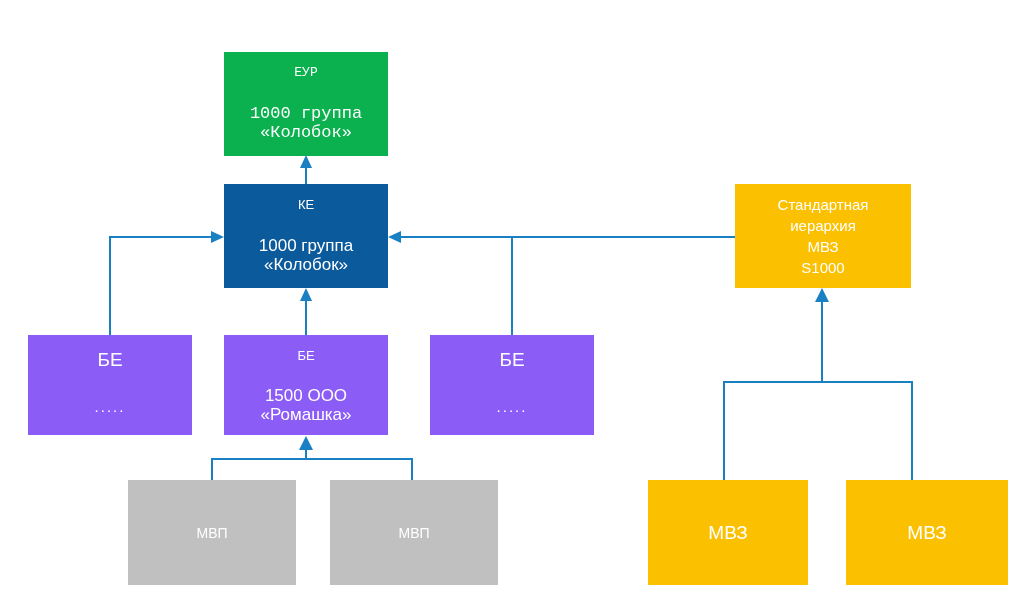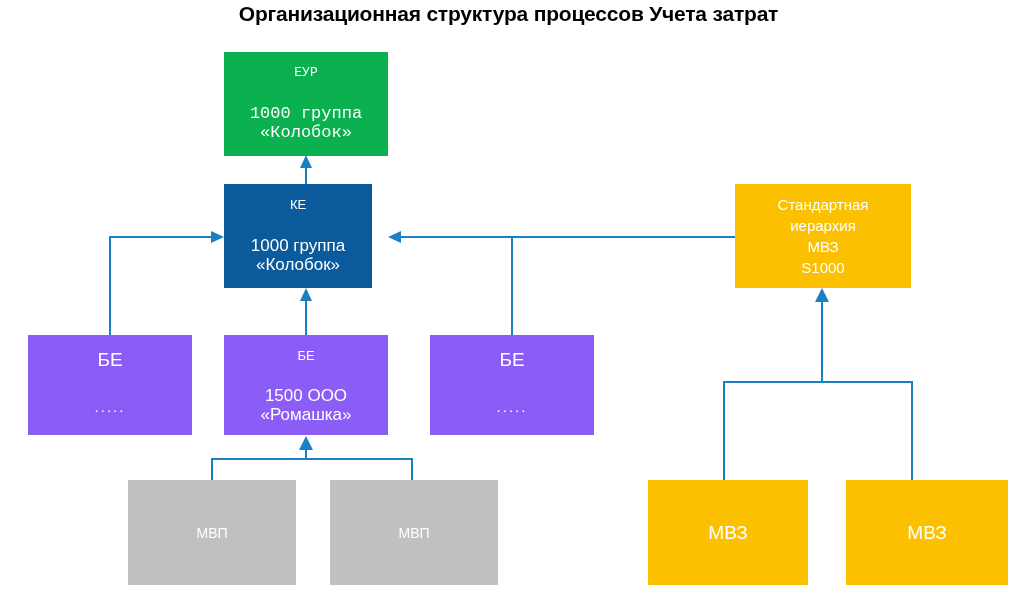--- a/index.html
+++ b/index.html
@@ -67,21 +67,21 @@
 
   
   #node-eur {
     left: 224px; top: 52px; width: 164px; height: 104px;
     padding-top: 13px;
   }
   #node-eur .sub-line { margin-top: 23px; }
 
   
   #node-ke {
-    left: 224px; top: 184px; width: 148px; height: 104px;
+    left: 224px; top: 184px; width: 164px; height: 104px;
     padding-top: 13px;
   }
   #node-ke .sub-line { margin-top: 23px; }
 
   
   #node-hierarchy {
     left: 735px; top: 184px; width: 176px; height: 104px;
     justify-content: center;
     padding: 0 6px;
     text-align: center;
@@ -108,21 +108,20 @@
   #node-mvz-1 { left: 648px; top: 480px; width: 160px; height: 105px; justify-content: center; }
   #node-mvz-2 { left: 846px; top: 480px; width: 162px; height: 105px; justify-content: center; }
   #node-mvz-1 .title-line,
   #node-mvz-2 .title-line { font-size: 19px; }
 </style>
 </head>
 <body>
 
 <div id="canvas">
 
-  <div id="diagram-title">Организационная структура процессов Учета затрат</div>
 
   <svg id="connectors" viewBox="0 0 1017 589" aria-hidden="true">
     <defs>
       <marker id="arrow-up" markerWidth="10" markerHeight="10" refX="5" refY="8" orient="auto-start-reverse" markerUnits="userSpaceOnUse">
         <path d="M5,0 L10,9 L0,9 Z" fill="#1a80c4"></path>
       </marker>
     </defs>
 
     <g>
       <line x1="306" y1="184" x2="306" y2="165" stroke="#1a80c4" stroke-width="2"></line>

